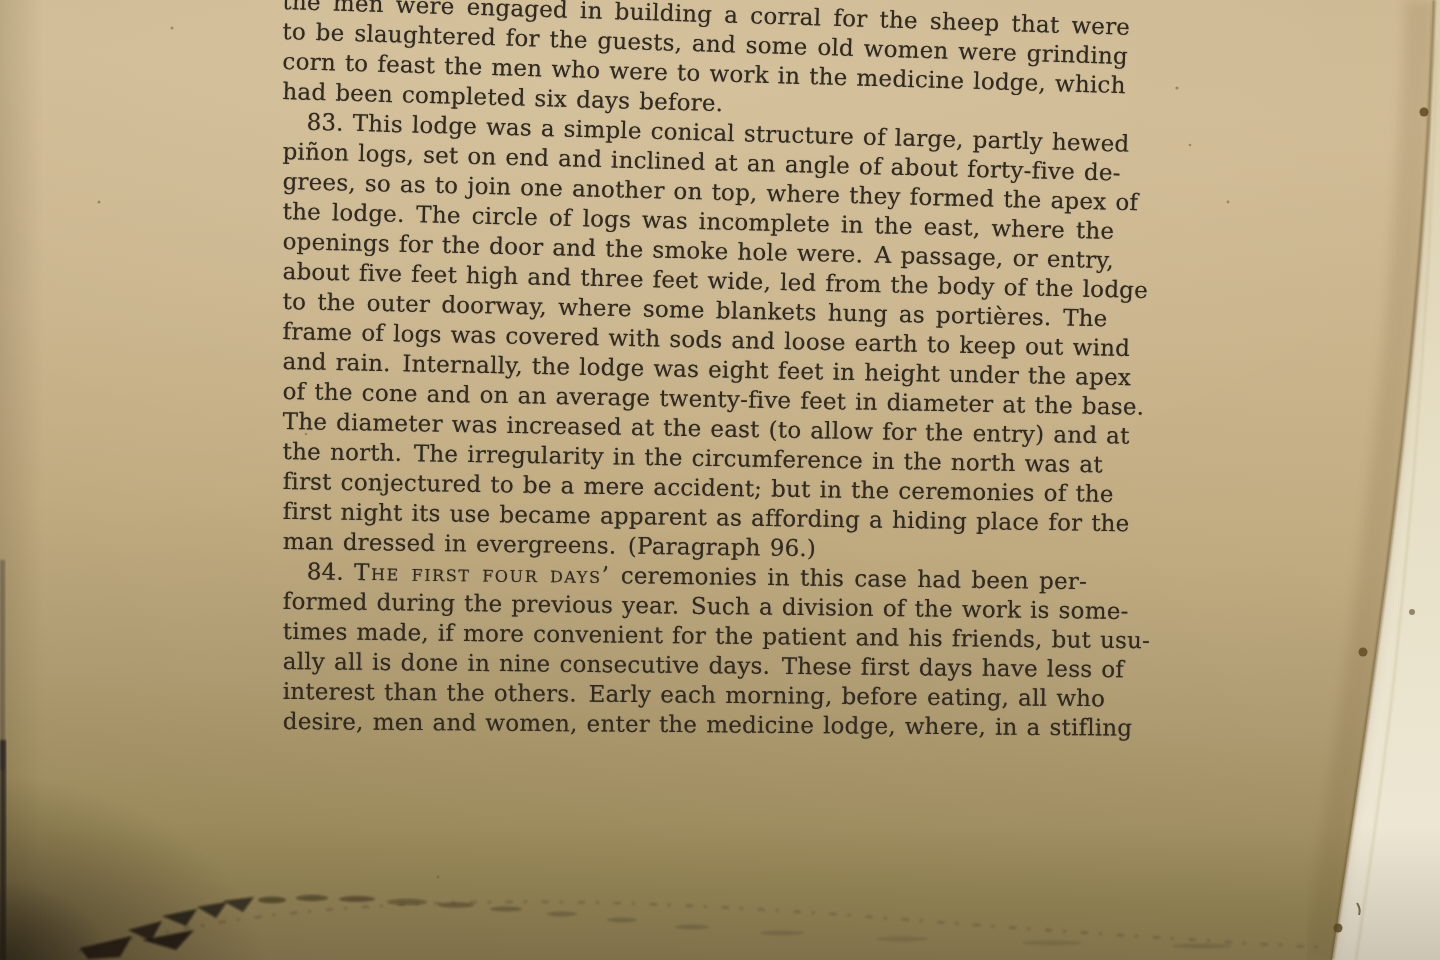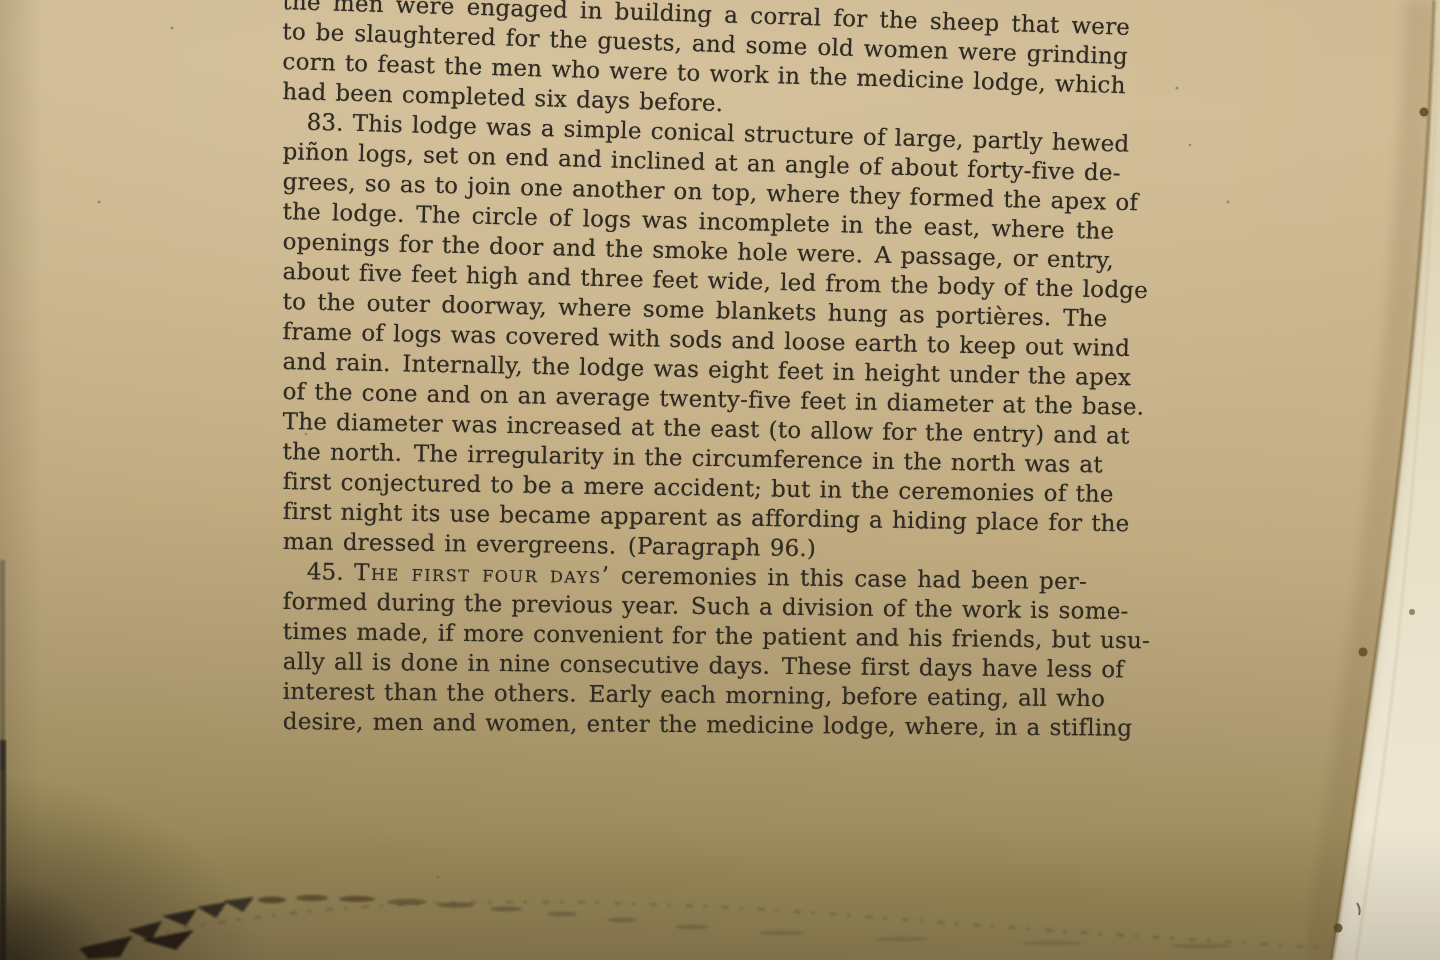--- a/index.html
+++ b/index.html
@@ -137,21 +137,21 @@
       <div class="line" style="width: 827.3px; transform: rotate(1.264deg);">about five feet high and three feet wide, led from the body of the lodge</div>
       <div class="line" style="width: 825px; transform: rotate(1.21deg);">to the outer doorway, where some blankets hung as portières. The</div>
       <div class="line" style="width: 822.7px; transform: rotate(1.156deg);">frame of logs was covered with sods and loose earth to keep out wind</div>
       <div class="line" style="width: 820.4px; transform: rotate(1.102deg);">and rain. Internally, the lodge was eight feet in height under the apex</div>
       <div class="line" style="width: 818.1px; transform: rotate(1.048deg);">of the cone and on an average twenty-five feet in diameter at the base.</div>
       <div class="line" style="width: 815.8px; transform: rotate(0.994deg);">The diameter was increased at the east (to allow for the entry) and at</div>
       <div class="line" style="width: 813.5px; transform: rotate(0.94deg);">the north. The irregularity in the circumference in the north was at</div>
       <div class="line" style="width: 811.2px; transform: rotate(0.886deg);">first conjectured to be a mere accident; but in the ceremonies of the</div>
       <div class="line" style="width: 808.9px; transform: rotate(0.832deg);">first night its use became apparent as affording a hiding place for the</div>
       <div class="line noj" style="width: 806.6px; transform: rotate(0.778deg);">man dressed in evergreens. (Paragraph 96.)</div>
-      <div class="line indent" style="width: 804.3px; transform: rotate(0.724deg);"><span>45. </span><span class="sc">The first four days’</span><span> ceremonies in this case had been per-</span></div>
+      <div class="line indent" style="width: 804.3px; transform: rotate(0.724deg);"><span>84. </span><span class="sc">The first four days’</span><span> ceremonies in this case had been per-</span></div>
       <div class="line" style="width: 802px; transform: rotate(0.67deg);">formed during the previous year. Such a division of the work is some-</div>
       <div class="line" style="width: 799.7px; transform: rotate(0.616deg);">times made, if more convenient for the patient and his friends, but usu-</div>
       <div class="line" style="width: 797.4px; transform: rotate(0.562deg);">ally all is done in nine consecutive days. These first days have less of</div>
       <div class="line" style="width: 795.1px; transform: rotate(0.508deg);">interest than the others. Early each morning, before eating, all who</div>
       <div class="line" style="width: 792.8px; transform: rotate(0.454deg);">desire, men and women, enter the medicine lodge, where, in a stifling</div>
     </div>
 
 </div>
 
 </body></html>

